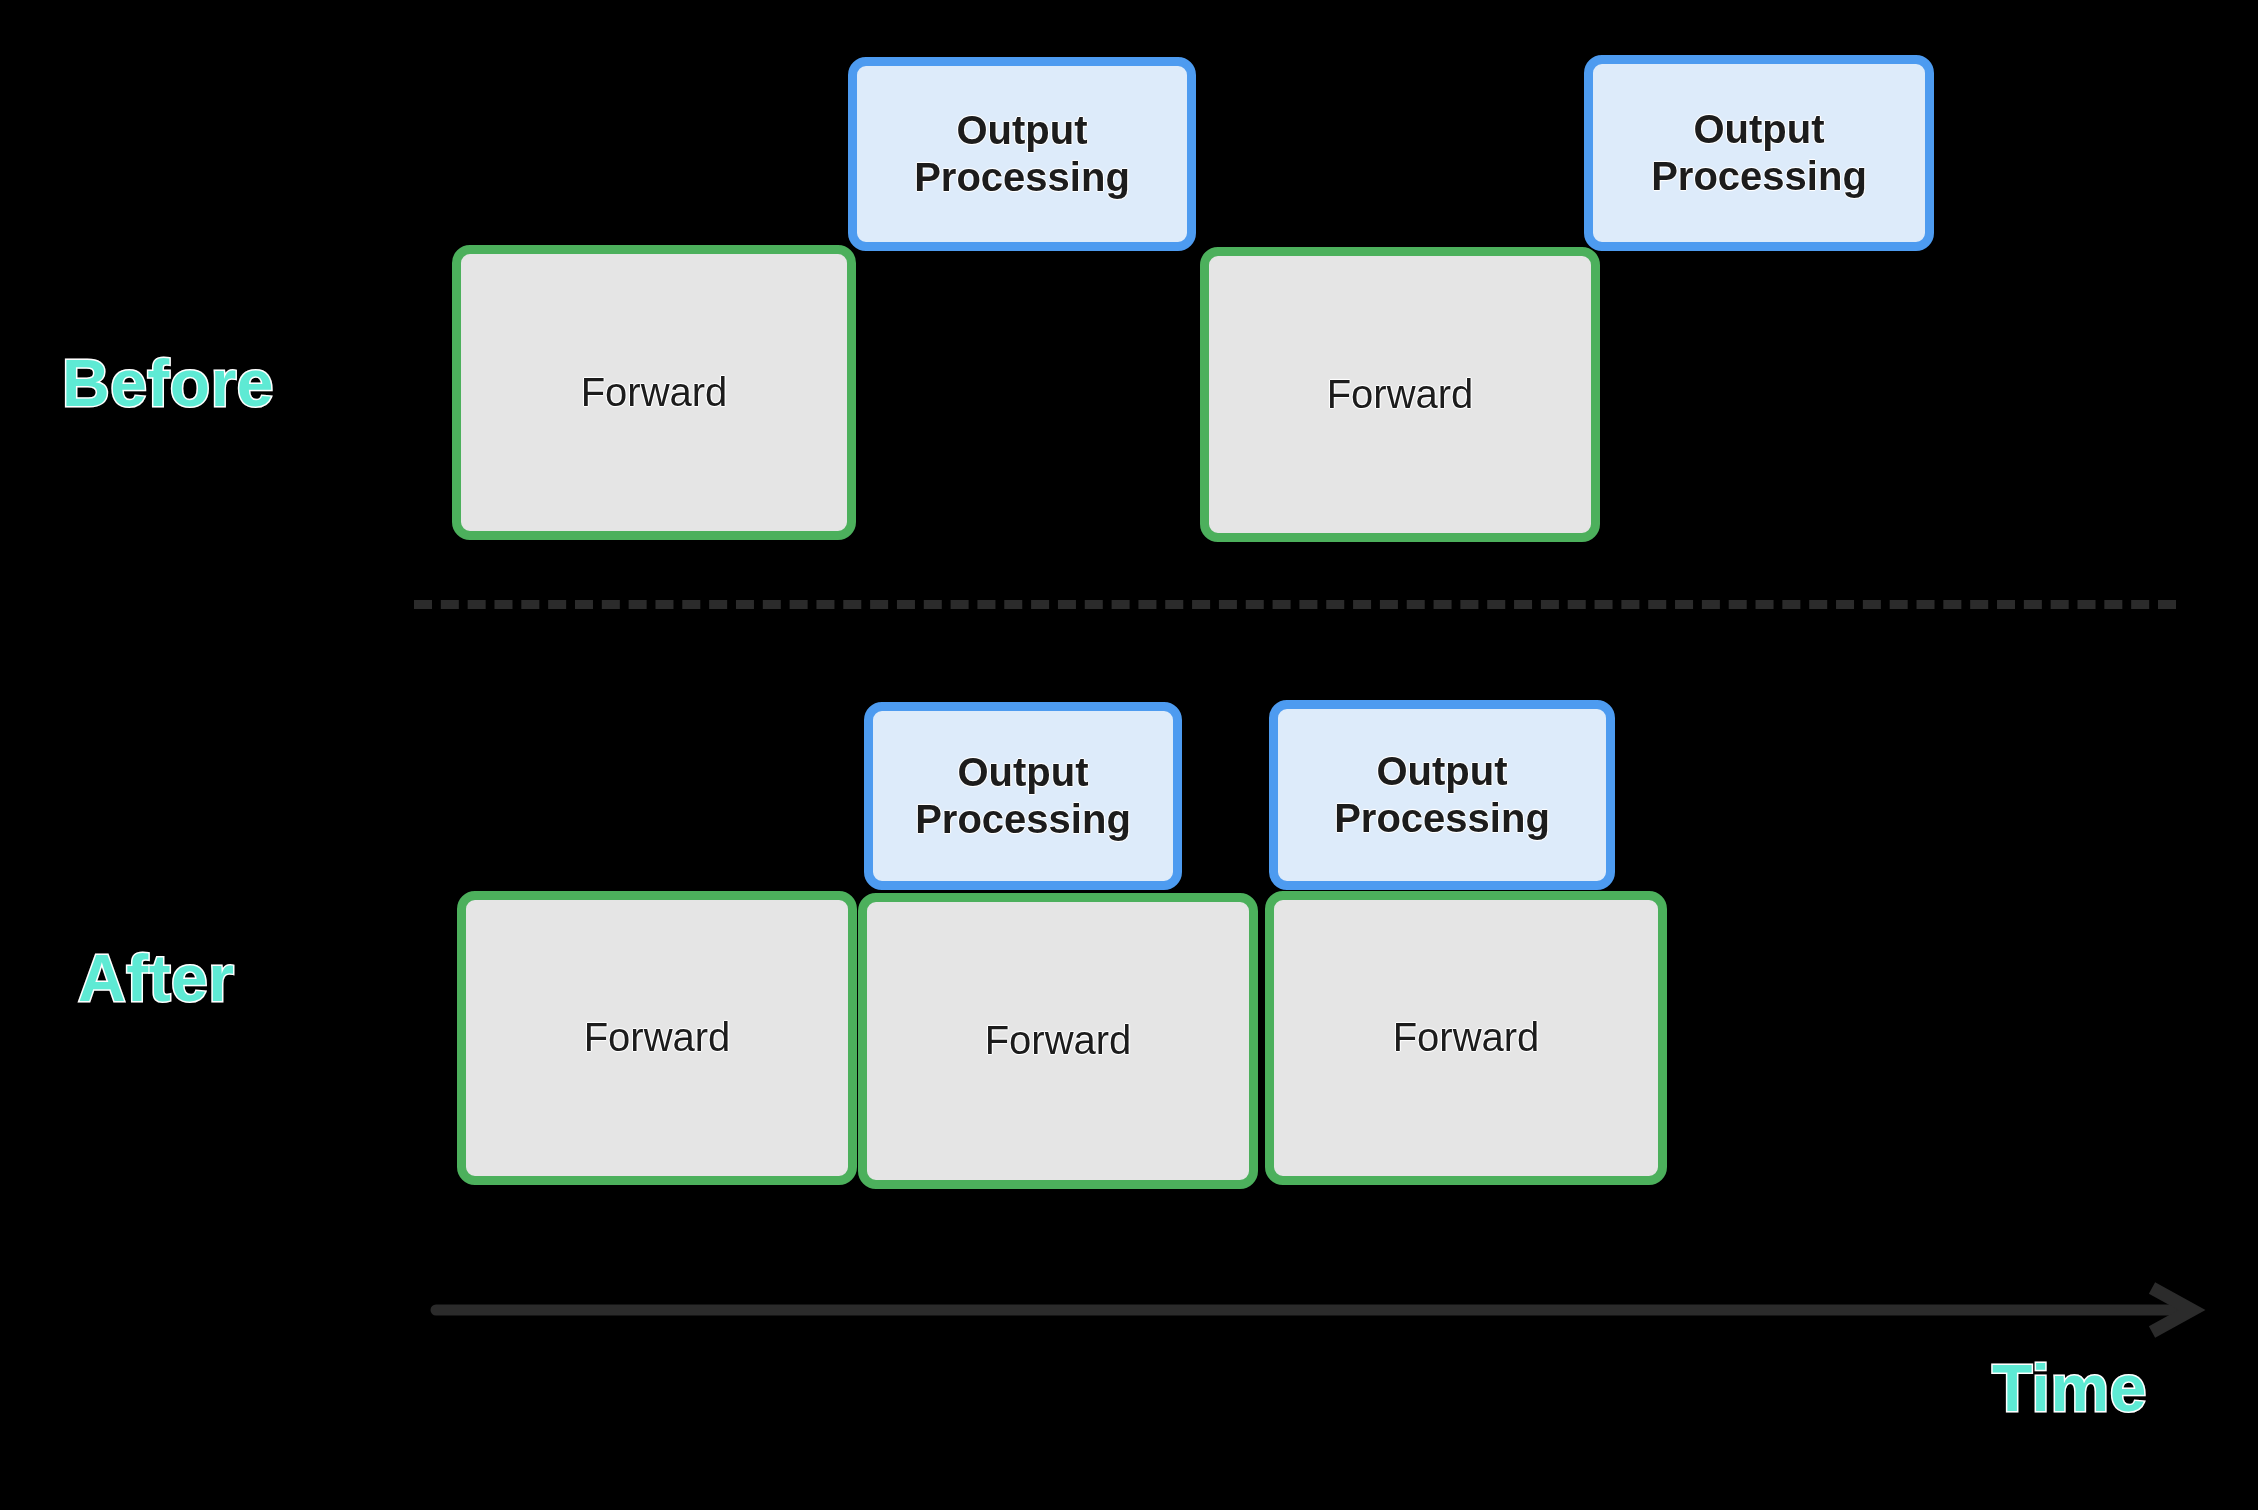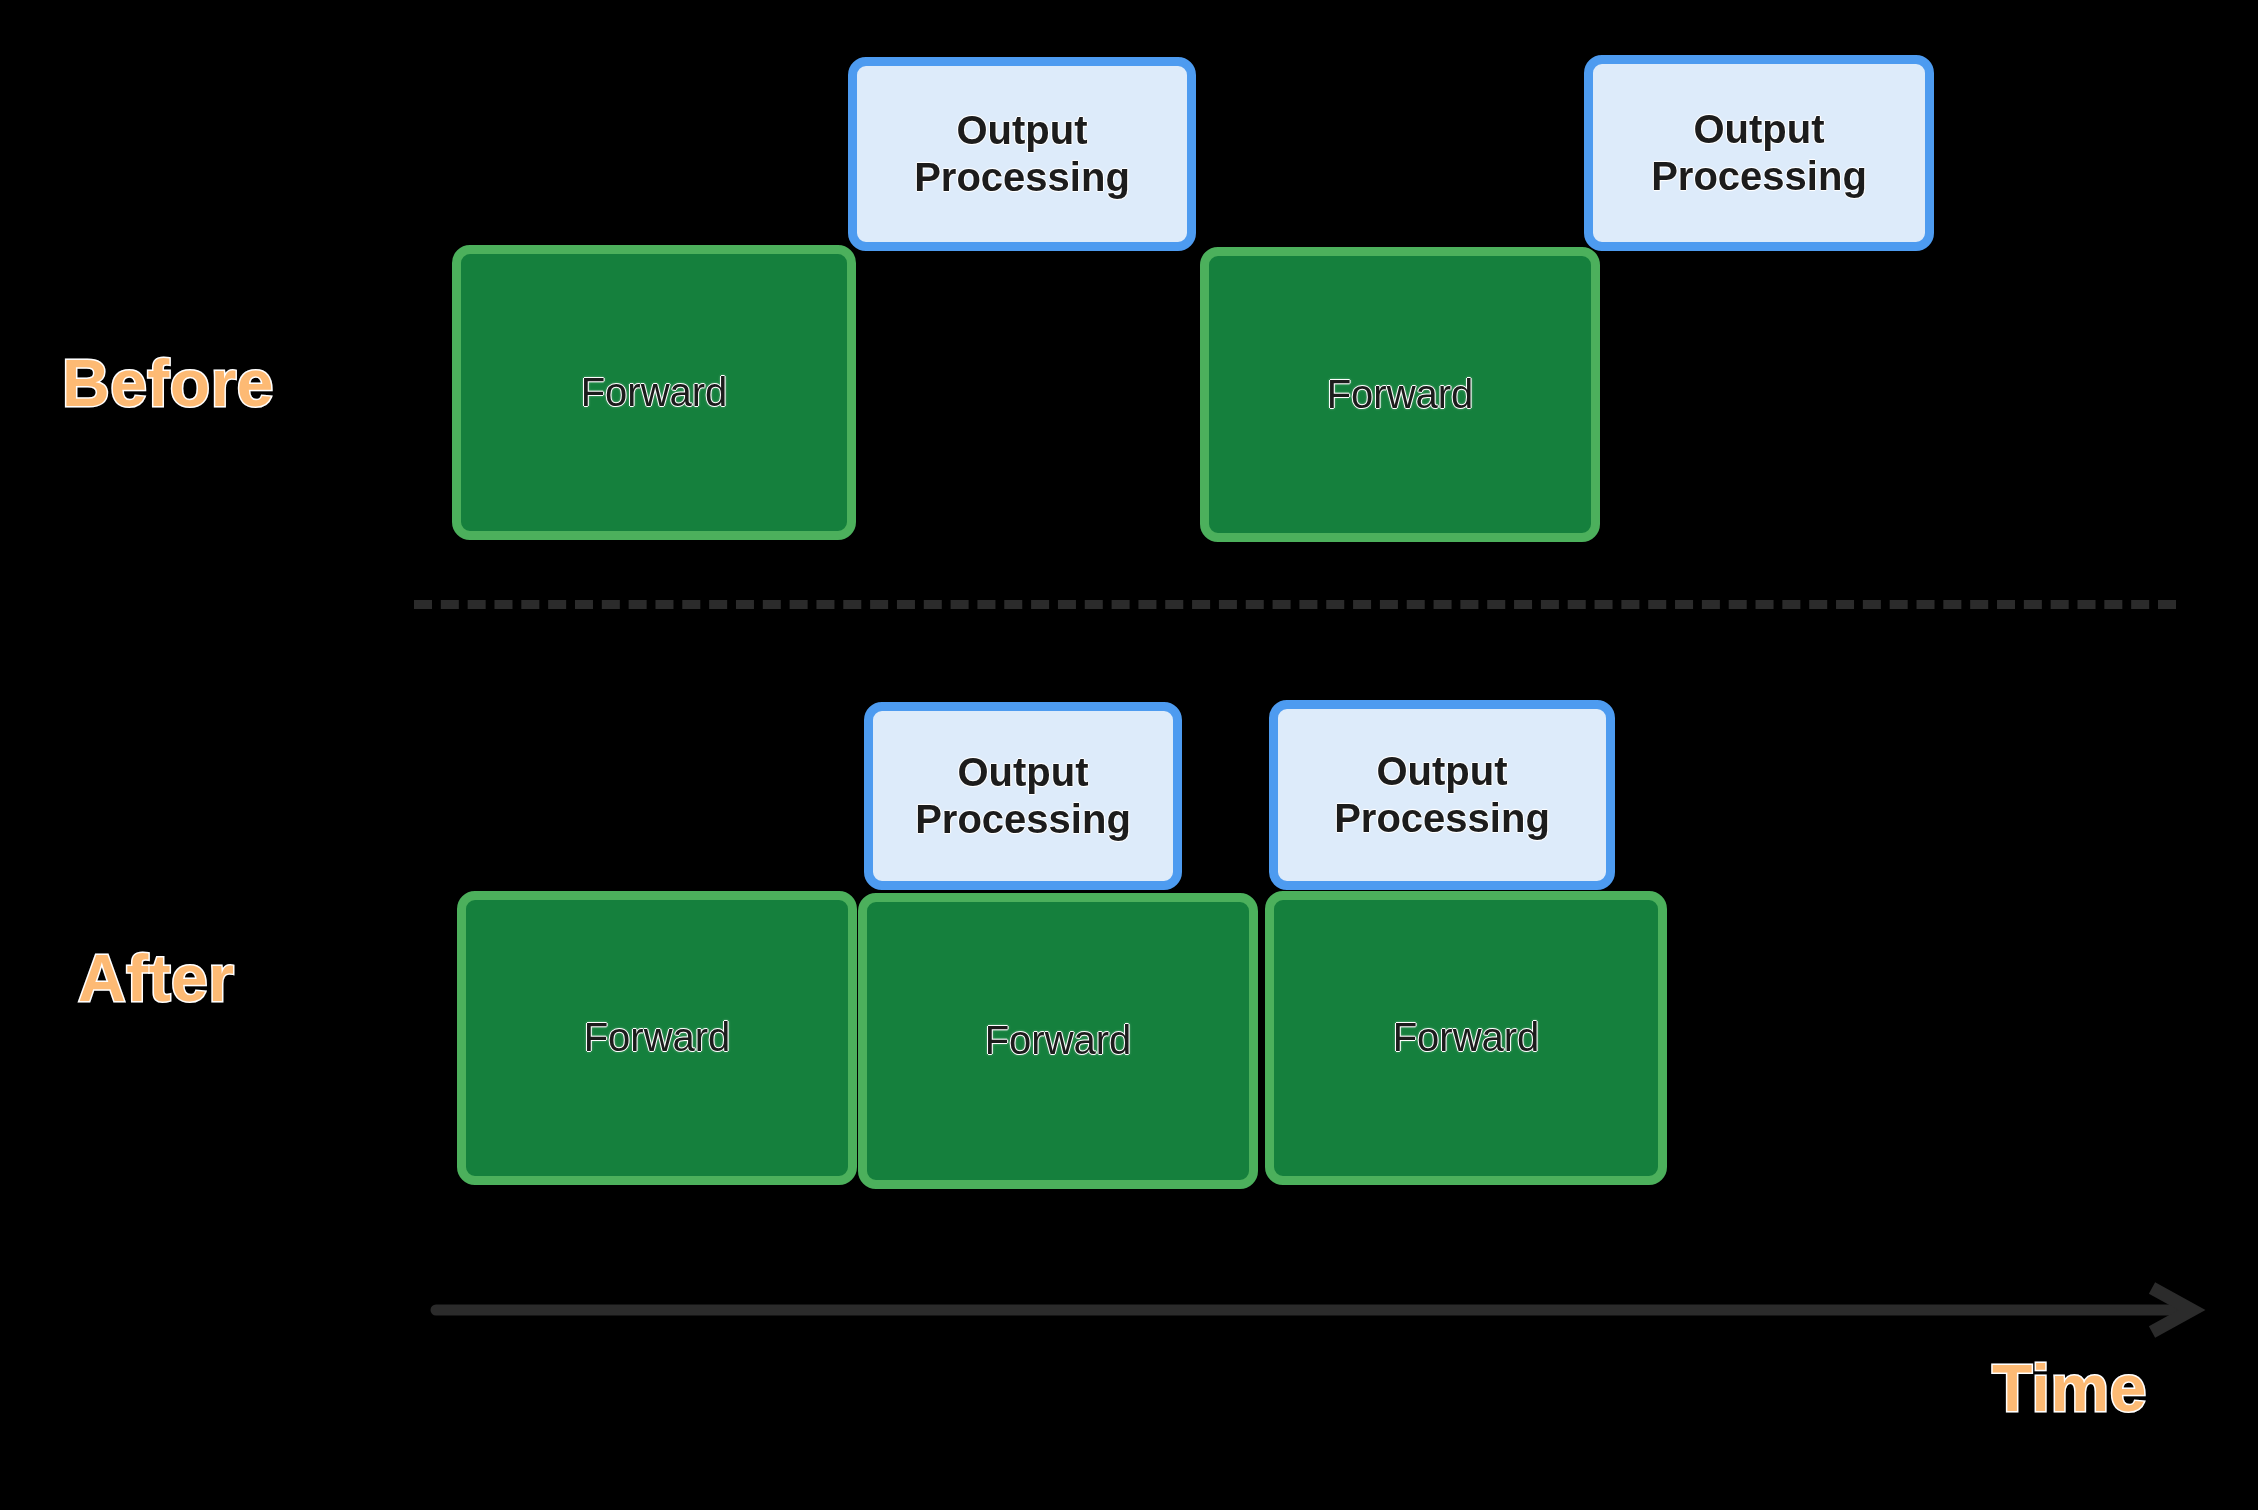--- a/index.html
+++ b/index.html
@@ -16,21 +16,21 @@
     height: 1510px;
     background: #000000;
     overflow: hidden;
   }
 
   
   .outline-label {
     position: absolute;
     font-family: "Liberation Sans", sans-serif;
     font-weight: bold;
-    color: #fdba74;
+    color: #5eead4;
     white-space: nowrap;
     letter-spacing: 0.5px;
     -webkit-text-stroke: 3px #ffffff;
     paint-order: stroke fill;
     text-shadow:
       0 0 1px #ffffff,
       0 0 2px rgba(255,255,255,0.55);
   }
 
   
@@ -48,21 +48,21 @@
     display: block;
     padding: 0 8px;
     color: #1c1c1c;
     text-shadow:
        1px 0 0 #ffffff, -1px 0 0 #ffffff,
        0 1px 0 #ffffff, 0 -1px 0 #ffffff,
        0 0 3px rgba(255,255,255,0.85);
   }
 
   .node.green {
-    background: #15803d;
+    background: #e5e5e5;
     border: 9px solid #4cb05c;
   }
   .node.green .node-label {
     font-size: 40px;
     font-weight: 400;
   }
 
   .node.blue {
     background: #ddebfa;
     border: 9px solid #4d9bf0;

